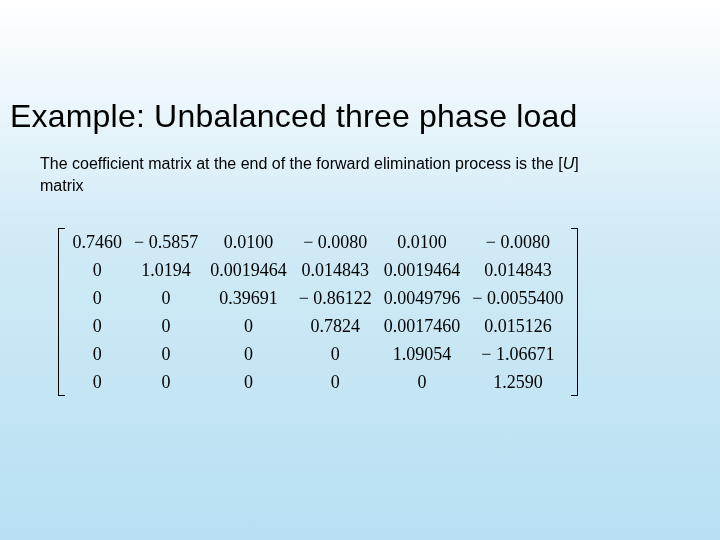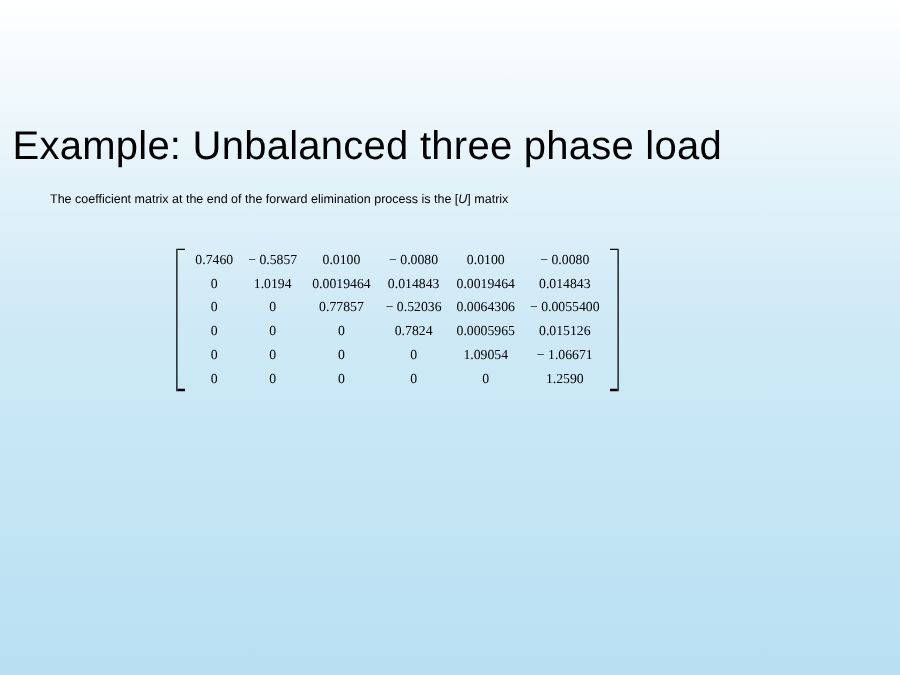--- a/index.html
+++ b/index.html
@@ -22,35 +22,35 @@
     position: relative;
     margin-top: 20px;
   }
   .title {
     font-size: 32px;
     font-weight: normal;
     padding: 78px 10px 0 10px;
     letter-spacing: 0.2px;
   }
   .body-text {
-    font-size: 10px;
+    font-size: 16px;
     padding: 18px 40px 0 40px;
     line-height: 1.35;
   }
   .italic {
     font-style: italic;
   }
   .matrix-wrap {
     margin-top: 32px;
     display: flex;
     justify-content: center;
   }
   .matrix {
     font-family: "Times New Roman", Times, serif;
-    font-size: 11px;
+    font-size: 18px;
     color: #000;
     display: flex;
     align-items: stretch;
   }
   .bracket {
     width: 8px;
     position: relative;
   }
   .bracket.left {
     border-left: 1.2px solid #000;
@@ -117,31 +117,31 @@
           <td>0</td>
           <td>1.0194</td>
           <td>0.0019464</td>
           <td>0.014843</td>
           <td>0.0019464</td>
           <td>0.014843</td>
         </tr>
         <tr>
           <td>0</td>
           <td>0</td>
-          <td>0.77857</td>
-          <td>− 0.52036</td>
-          <td>0.0064306</td>
+          <td>0.39691</td>
+          <td>− 0.86122</td>
+          <td>0.0049796</td>
           <td>− 0.0055400</td>
         </tr>
         <tr>
           <td>0</td>
           <td>0</td>
           <td>0</td>
           <td>0.7824</td>
-          <td>0.0005965</td>
+          <td>0.0017460</td>
           <td>0.015126</td>
         </tr>
         <tr>
           <td>0</td>
           <td>0</td>
           <td>0</td>
           <td>0</td>
           <td>1.09054</td>
           <td>− 1.06671</td>
         </tr>

